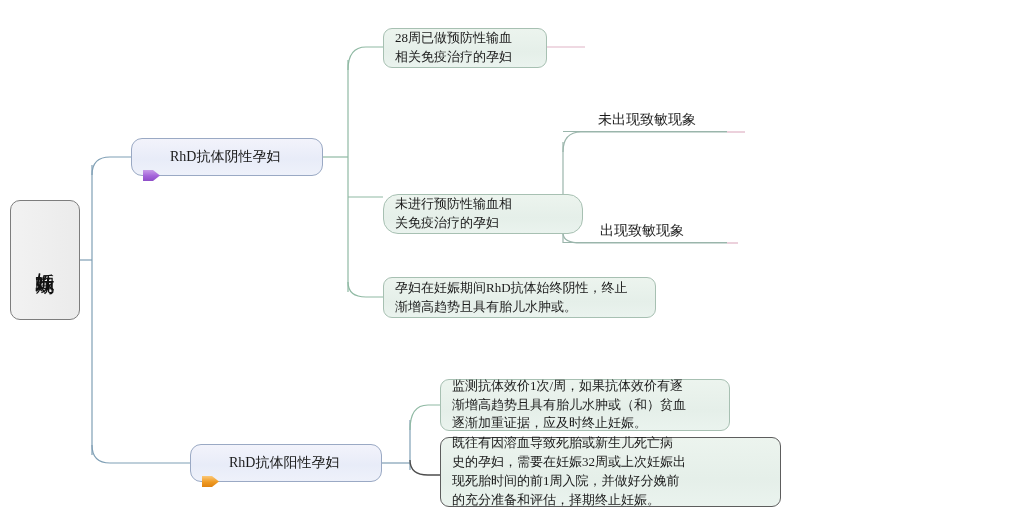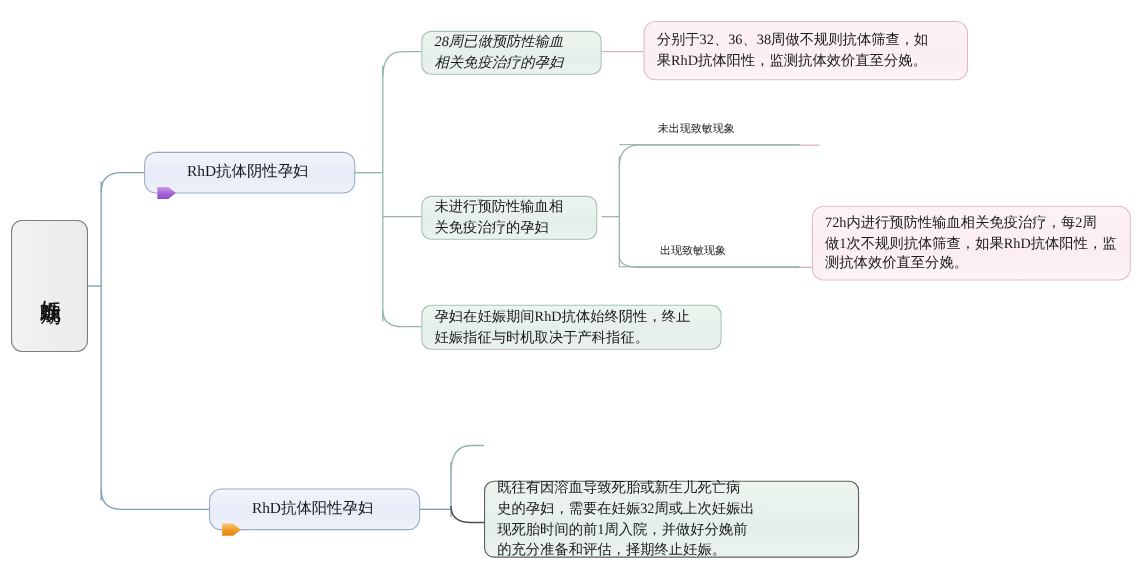--- a/index.html
+++ b/index.html
@@ -84,21 +84,21 @@
     background: linear-gradient(to bottom, #fdf3f6 0%, #fbeef3 60%, #fdf4f7 100%);
     border: 1px solid #e3b6c8;
     border-radius: 11px;
     font-size: 13px;
     line-height: 1.45;
     padding: 7px 11px;
   }
   
   .bare-label {
     position: absolute;
-    font-size: 10px;
+    font-size: 14px;
     color: #1a1a1a;
     white-space: nowrap;
     line-height: 1.2;
     padding-bottom: 2px;
   }
 </style>
 </head>
 <body>
 
 <div id="canvas">
@@ -171,41 +171,39 @@
             <stop offset="55%" stop-color="#ef9a22"></stop>
             <stop offset="100%" stop-color="#e08310"></stop>
           </linearGradient>
         </defs>
         <path d="M1,1 L11,1 L18,6.5 L11,12 L1,12 Z" fill="url(#og)"></path>
       </svg>
     </span>
     <span>RhD抗体阳性孕妇</span>
   </div>
 
-  <div class="node green" style="left:383px; top:28px; width:164px; height:40px;font-style:italic;">28周已做预防性输血
+  <div class="node green" style="left:383px; top:28px; width:164px; height:40px;">28周已做预防性输血
 相关免疫治疗的孕妇</div>
 
-  <div class="node pink" style="left:585px; top:19px; width:295px; height:54px;">分别于32、36、38周做不规则抗体筛查，如
-果RhD抗体阳性，监测抗体效价直至分娩。</div>
-
-  <div class="node green" style="left:383px; top:178px; width:160px; height:40px;">未进行预防性输血相
+
+  <div class="node green" style="left:383px; top:194px; width:200px; height:40px;border-radius:15px;">未进行预防性输血相
 关免疫治疗的孕妇</div>
 
   <div class="bare-label" style="left:598px; top:112px;">未出现致敏现象</div>
 
 
   <div class="bare-label" style="left:600px; top:223px;">出现致敏现象</div>
 
-  <div class="node pink" style="left:738px; top:187px; width:290px; height:68px;">72h内进行预防性输血相关免疫治疗，每2周
-做1次不规则抗体筛查，如果RhD抗体阳性，监
-测抗体效价直至分娩。</div>
 
   <div class="node green" style="left:383px; top:277px; width:273px; height:41px;">孕妇在妊娠期间RhD抗体始终阴性，终止
-妊娠指征与时机取决于产科指征。</div>
-
+渐增高趋势且具有胎儿水肿或。</div>
+
+  <div class="node green" style="left:440px; top:379px; width:290px; height:52px;">监测抗体效价1次/周，如果抗体效价有逐
+渐增高趋势且具有胎儿水肿或（和）贫血
+逐渐加重证据，应及时终止妊娠。</div>
 
   <div class="node green dark-border" style="left:440px; top:437px; width:341px; height:70px;">既往有因溶血导致死胎或新生儿死亡病
 史的孕妇，需要在妊娠32周或上次妊娠出
 现死胎时间的前1周入院，并做好分娩前
 的充分准备和评估，择期终止妊娠。</div>
 
   <div style="position:absolute;left:563px;top:131px;width:164px;height:1px;background:#9ab5ab;"></div>
   <div style="position:absolute;left:563px;top:242px;width:164px;height:1px;background:#9ab5ab;"></div>
 
 </div>

